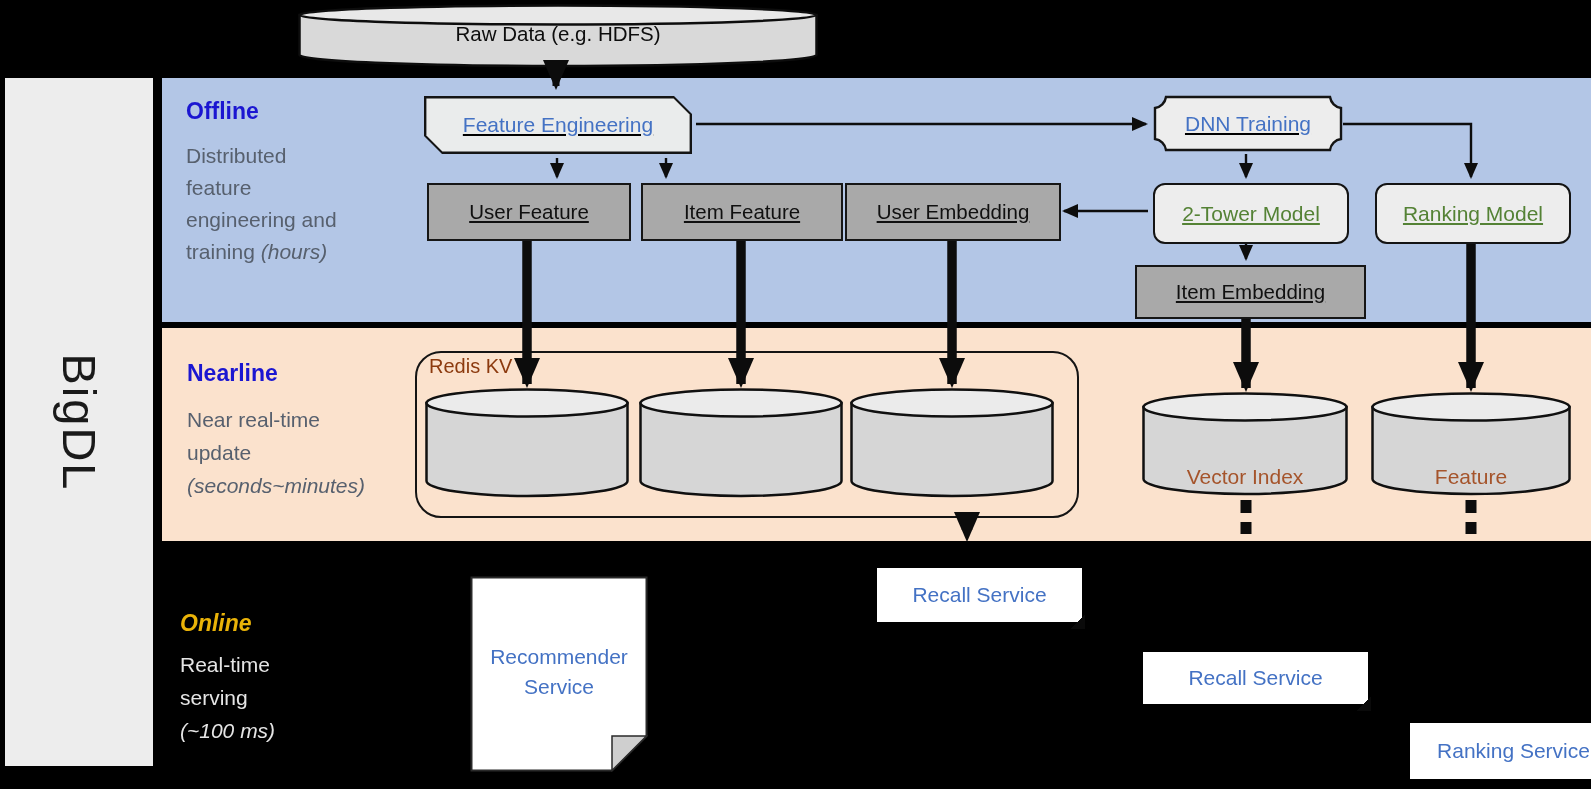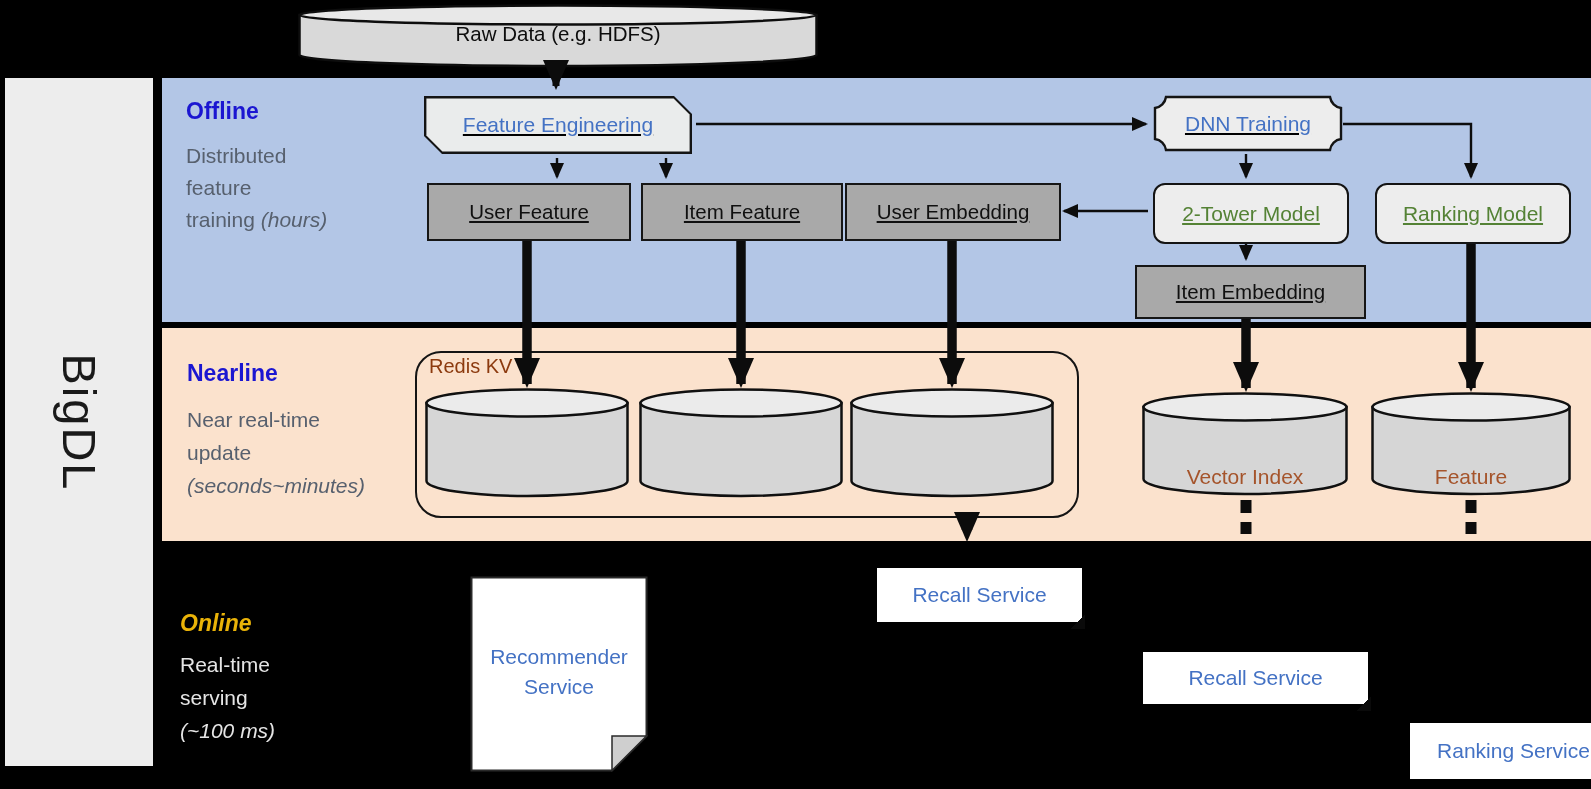--- a/index.html
+++ b/index.html
@@ -130,20 +130,21 @@
       <line x1="1471" y1="500" x2="1471" y2="534" stroke-width="11" stroke-dasharray="13 9"></line>
     </g>
   </svg>
 
   <div class="abs raw-label" style="left:298px;top:22px;width:520px;">Raw Data (e.g. HDFS)</div>
 
   <div class="abs band-title" style="left:186px;top:98px;">Offline</div>
   <div class="abs band-desc" style="left:186px;top:140px;width:230px;">
     <div>Distributed</div>
     <div>feature</div>
+    <div>engineering and</div>
     <div><span>training</span>&nbsp;<span class="em">(hours)</span></div>
   </div>
 
   <div class="abs node snip" style="left:424px;top:96px;width:268px;height:58px;">
     <span class="fe-label">Feature Engineering</span>
   </div>
 
   <div class="abs node plaque-node" style="left:1153px;top:95px;width:190px;height:57px;">
     <svg width="190" height="57" viewBox="0 0 190 57">
       <path d="M13,2 H177 A13,13 0 0 0 188,13 V44 A13,13 0 0 0 177,55 H13 A13,13 0 0 0 2,44 V13 A13,13 0 0 0 13,2 Z" fill="#ededed" stroke="#141414" stroke-width="2.4"></path>

